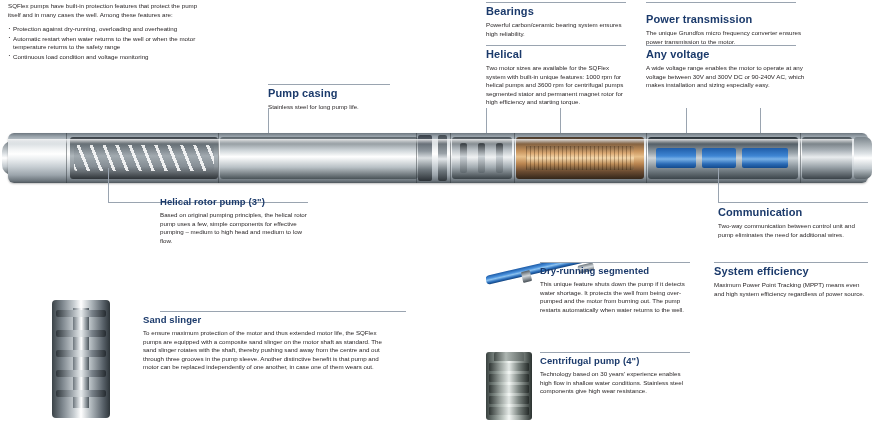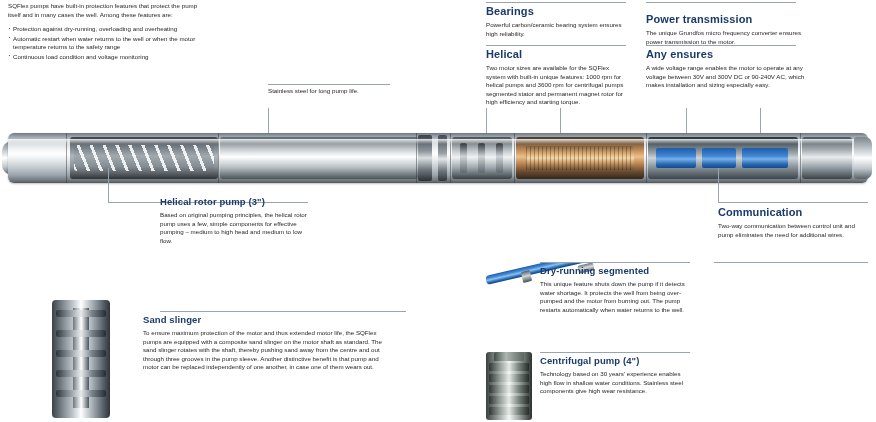--- a/index.html
+++ b/index.html
@@ -378,26 +378,27 @@
   </div>
 
   <div class="rule-h" style="left:486px; top:45px; width:140px;"></div>
   <div class="callout" style="left:486px; top:48px; width:142px;">
     <div class="title lg">Helical</div>
     <p class="body">Two motor sizes are available for the SQFlex system with built-in unique features: 1000 rpm for helical pumps and 3600 rpm for centrifugal pumps segmented stator and permanent magnet rotor for high efficiency and starting torque.</p>
   </div>
 
   <div class="rule-h" style="left:646px; top:45px; width:150px;"></div>
   <div class="callout" style="left:646px; top:48px; width:162px;">
-    <div class="title lg">Any ensures</div>
+    <div class="title lg">Any voltage</div>
     <p class="body">A wide voltage range enables the motor to operate at any voltage between 30V and 300V DC or 90-240V AC, which makes installation and sizing especially easy.</p>
   </div>
 
   <div class="rule-h" style="left:268px; top:84px; width:122px;"></div>
   <div class="callout" style="left:268px; top:87px; width:130px;">
+    <div class="title lg">Pump casing</div>
     <p class="body">Stainless steel for long pump life.</p>
   </div>
 
   <div class="rule-v" style="left:268px; top:108px; height:44px;"></div>
   <div class="dot" style="left:266.5px; top:150px;"></div>
 
   <div class="rule-v" style="left:486px; top:108px; height:44px;"></div>
   <div class="rule-v" style="left:560px; top:108px; height:44px;"></div>
   <div class="rule-v" style="left:686px; top:108px; height:44px;"></div>
   <div class="rule-v" style="left:760px; top:108px; height:44px;"></div>
@@ -479,20 +480,24 @@
     <div class="probe-cap"></div>
     <div class="probe-tip"></div>
   </div>
   <div class="rule-h" style="left:540px; top:262px; width:150px;"></div>
   <div class="callout" style="left:540px; top:265px; width:150px;">
     <div class="title">Dry-running segmented</div>
     <p class="body">This unique feature shuts down the pump if it detects water shortage. It protects the well from being over-pumped and the motor from burning out. The pump restarts automatically when water returns to the well.</p>
   </div>
 
   <div class="rule-h" style="left:714px; top:262px; width:154px;"></div>
+  <div class="callout" style="left:714px; top:265px; width:154px;">
+    <div class="title lg">System efficiency</div>
+    <p class="body">Maximum Power Point Tracking (MPPT) means even and high system efficiency regardless of power source.</p>
+  </div>
 
   <div class="inset inset-centrifugal">
     <div class="cent-head"></div>
     <div class="cent-stage" style="top:11px;"></div>
     <div class="cent-stage" style="top:22px;"></div>
     <div class="cent-stage" style="top:33px;"></div>
     <div class="cent-stage" style="top:44px;"></div>
     <div class="cent-stage" style="top:55px;"></div>
   </div>
   <div class="rule-h" style="left:540px; top:352px; width:150px;"></div>

